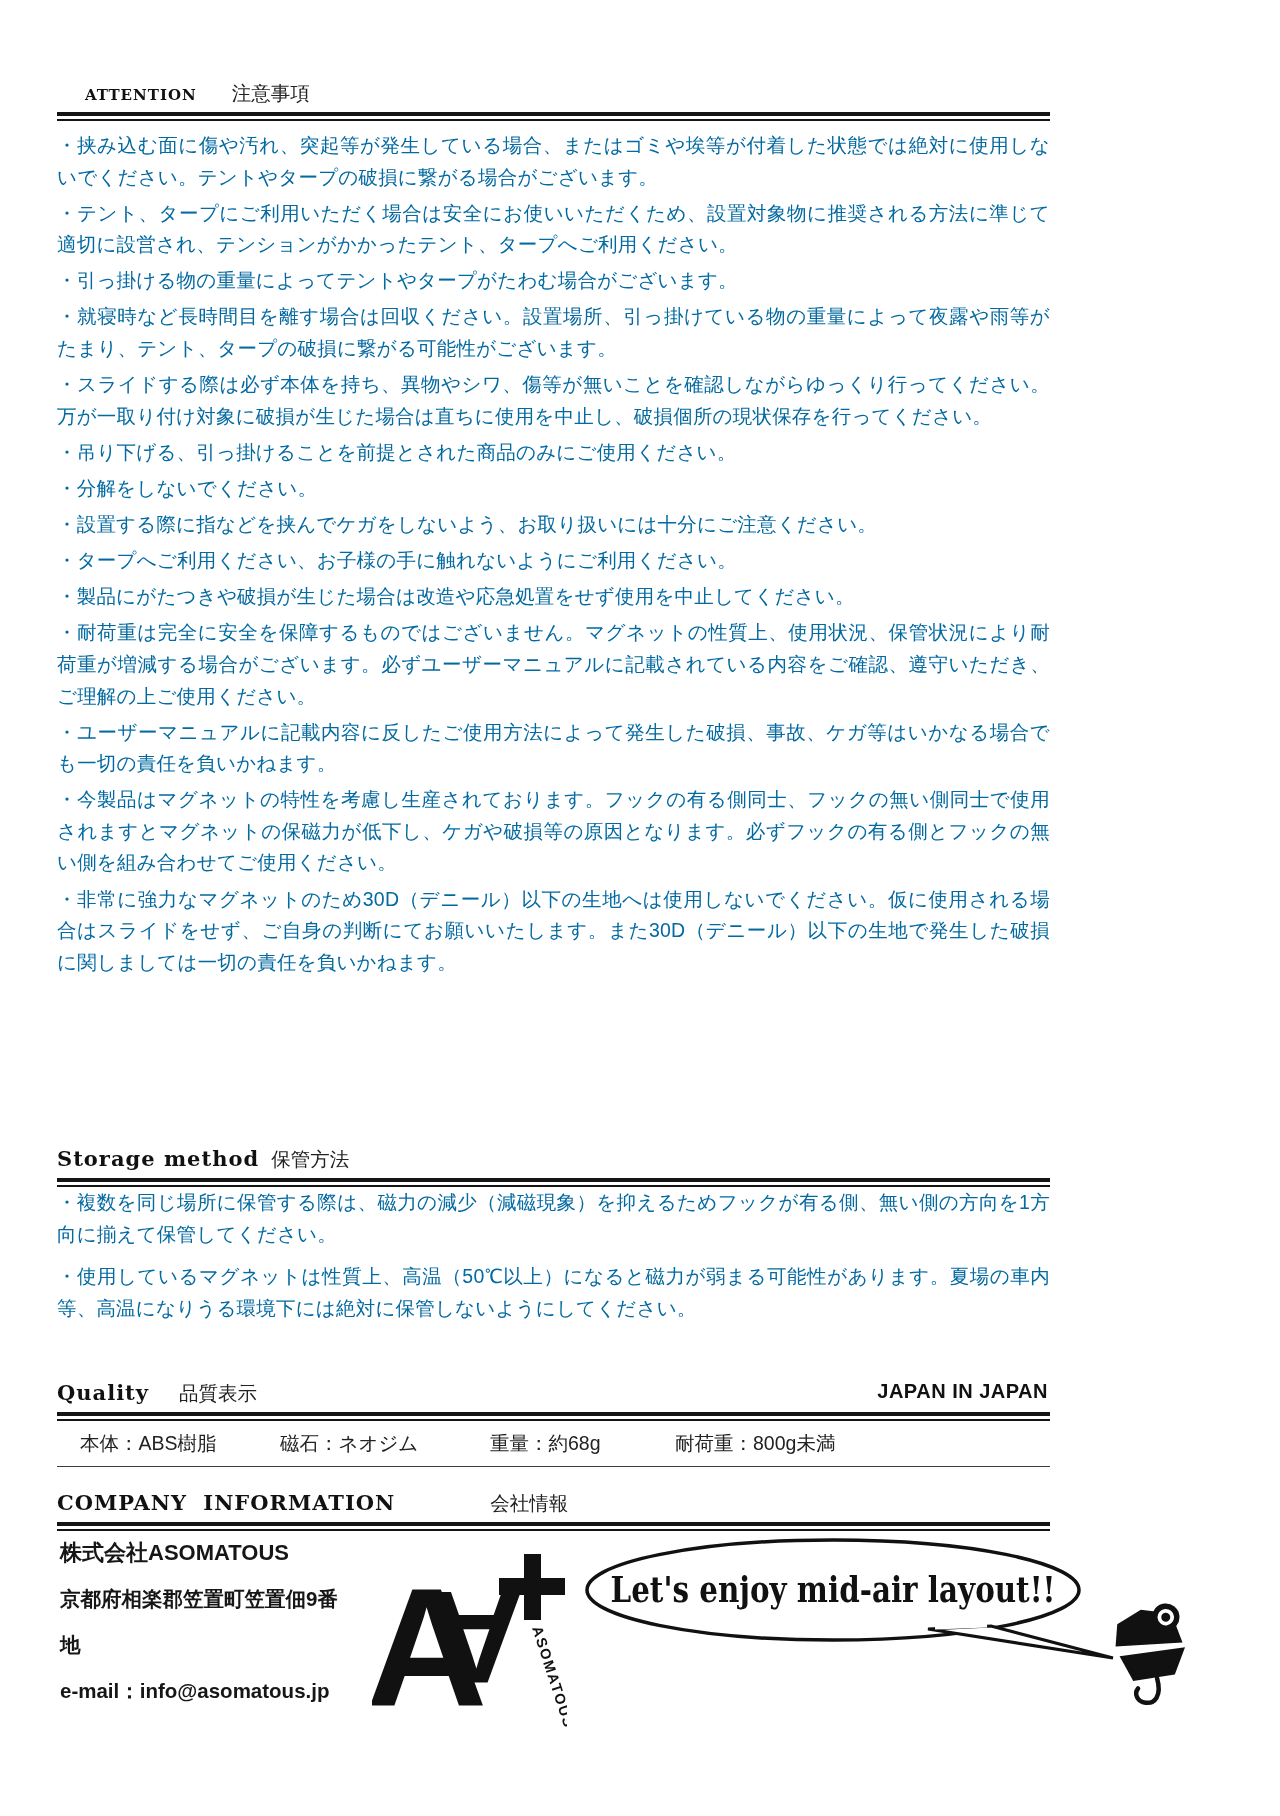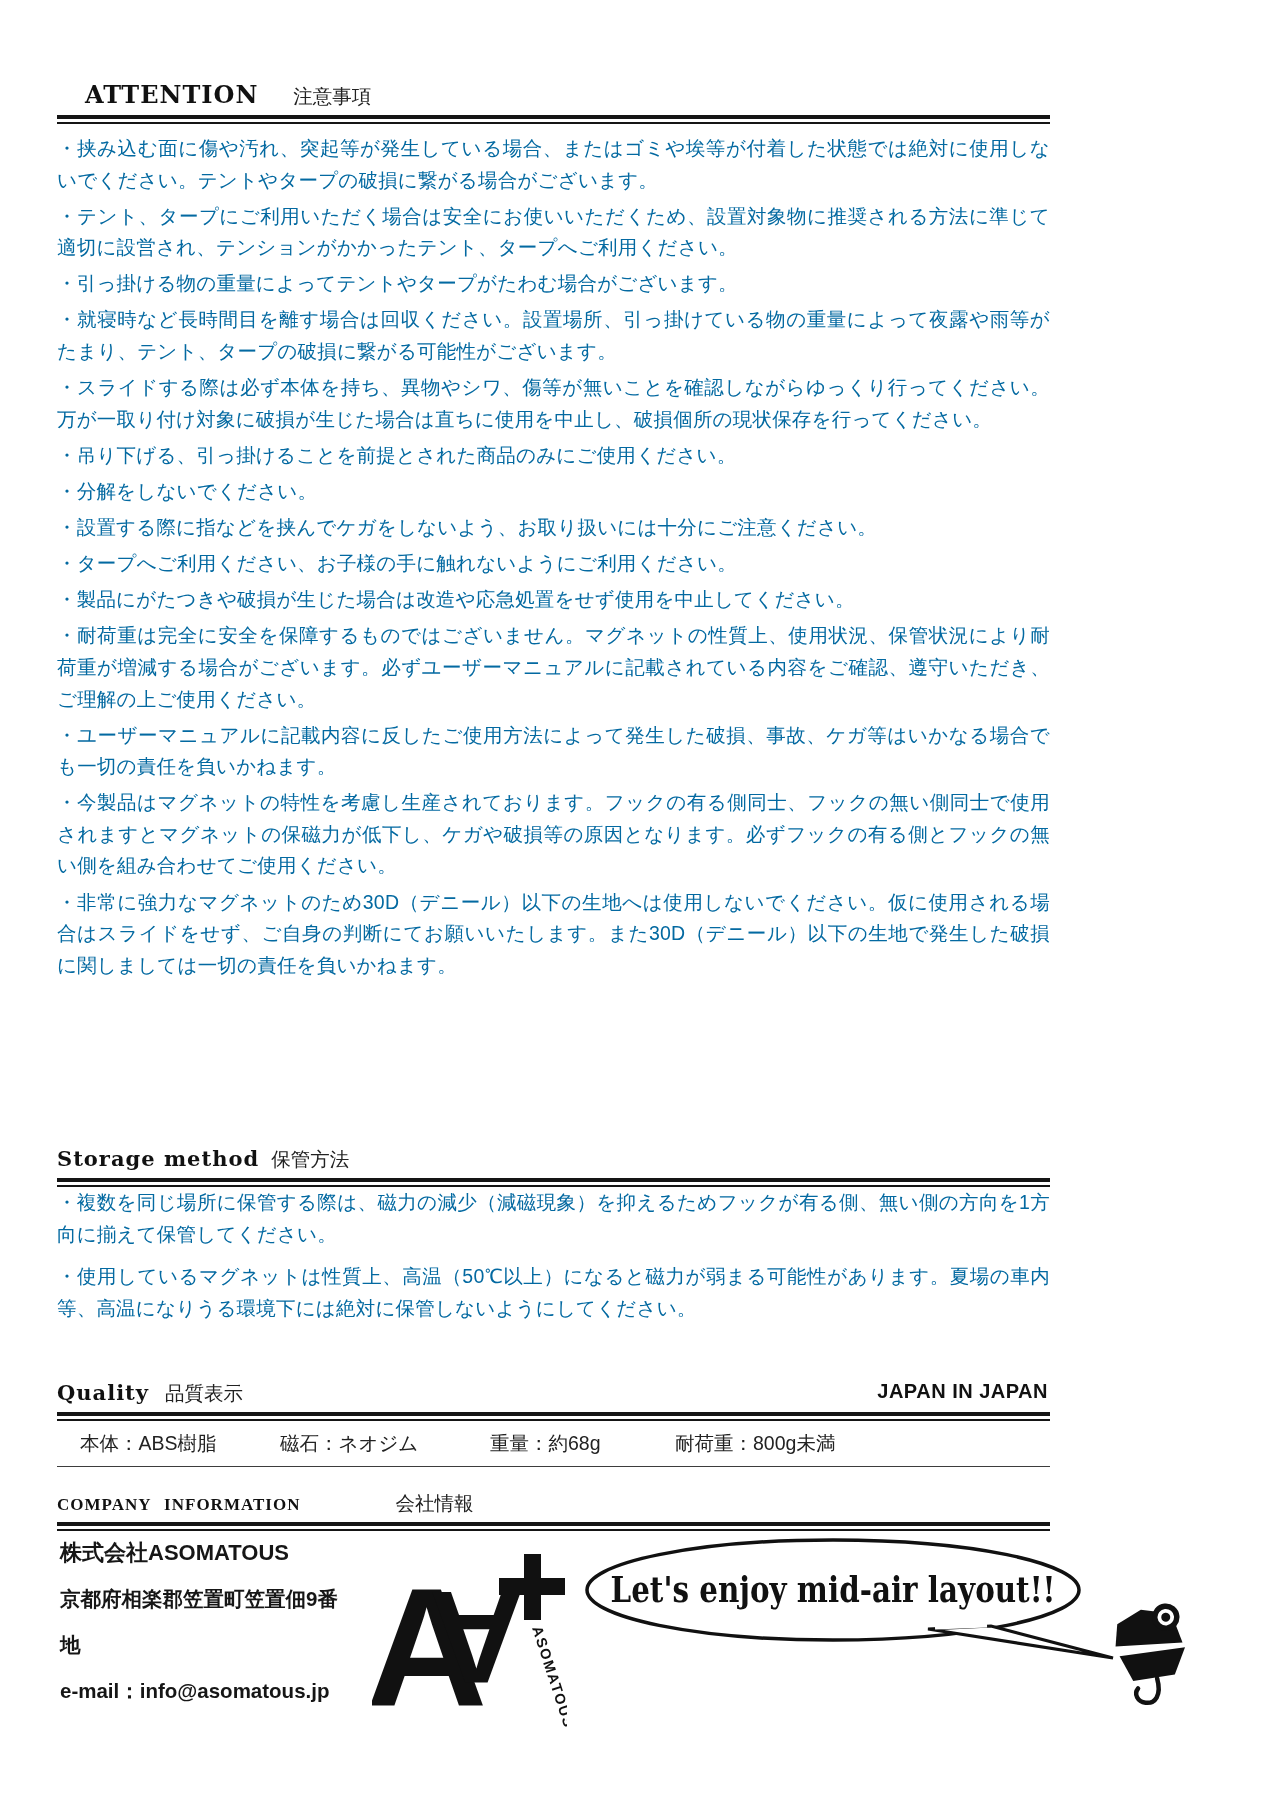--- a/index.html
+++ b/index.html
@@ -9,21 +9,21 @@
     -webkit-font-smoothing:antialiased;
   }
   .page{position:absolute;inset:0;overflow:hidden;}
 
   
   .section{position:absolute;left:57px;width:993px;}
 
   
   .sec-head{display:flex;align-items:baseline;}
   .slab{font-family:"DejaVu Serif",serif;font-weight:bold;color:#111;}
-  .head-en{font-size:24px;letter-spacing:1px;}
+  .head-en{font-size:15px;letter-spacing:1px;}
   .head-ja{font-size:19.5px;color:#222;}
 
   
   .rule{border-top:4.5px solid #151515;border-bottom:2px solid #151515;height:3px;margin-top:5px;}
 
   
   .blist p{
     margin:0 0 4.5px 0;
     font-size:19.5px;line-height:31.6px;
     text-align:justify;letter-spacing:0.2px;color:#0369a1;
@@ -94,35 +94,35 @@
     <div class="rule"></div>
     <div class="blist loose" style="margin-top:0;">
         <p>・複数を同じ場所に保管する際は、磁力の減少（減磁現象）を抑えるためフックが有る側、無い側の方向を1方向に揃えて保管してください。</p>
         <p>・使用しているマグネットは性質上、高温（50℃以上）になると磁力が弱まる可能性があります。夏場の車内等、高温になりうる環境下には絶対に保管しないようにしてください。</p>
       </div>
   </div>
 
   <div class="section" style="top:1380px;">
     <div class="sec-head" style="position:relative;">
       <span class="slab head-en" style="font-size:21px;">Quality</span>
-      <span class="head-ja" style="margin-left:16px;">品質表示</span>
+      <span class="head-ja" style="margin-left:30px;">品質表示</span>
       <span class="made-in">JAPAN IN JAPAN</span>
     </div>
     <div class="rule"></div>
     <div class="spec-row">
         <span>本体：ABS樹脂</span>
         <span>磁石：ネオジム</span>
         <span>重量：約68g</span>
         <span>耐荷重：800g未満</span>
       </div>
   </div>
 
   <div class="section" style="top:1490px;">
     <div class="sec-head">
-      <span class="slab head-en" style="font-size:17px;word-spacing:8px;font-family:Liberation Serif, serif;">COMPANY   INFORMATION</span>
+      <span class="slab head-en" style="font-size:21px;word-spacing:8px;">COMPANY   INFORMATION</span>
       <span class="head-ja" style="margin-left:95px;">会社情報</span>
     </div>
     <div class="rule"></div>
   </div>
 
   <div class="company-text">
     <div class="c-name">株式会社ASOMATOUS</div>
     <div class="c-addr">京都府相楽郡笠置町笠置佃9番地</div>
     <div class="c-mail">e-mail：info@asomatous.jp</div>
   </div>

